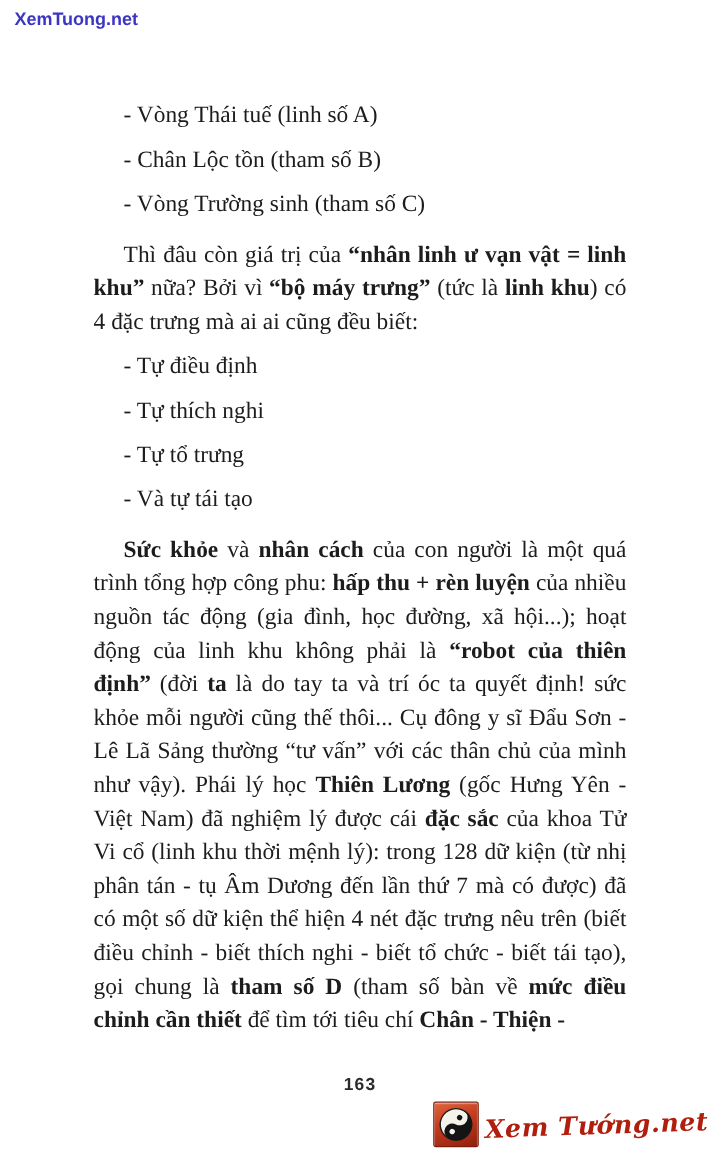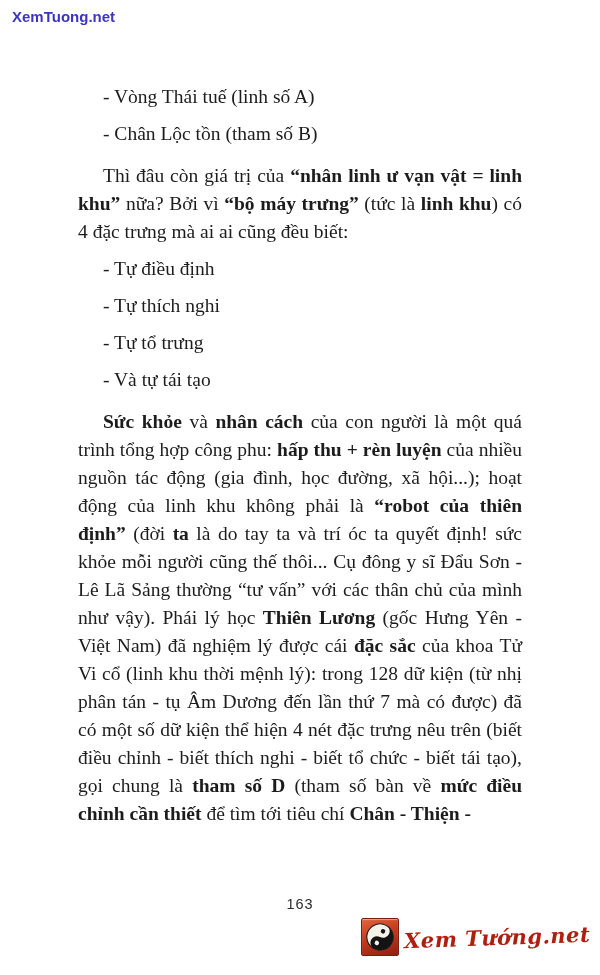--- a/index.html
+++ b/index.html
@@ -46,20 +46,21 @@
 
   
   .page-number {
     position: absolute;
     left: 0; top: 896px; width: 600px;
     text-align: center;
     font-family: "Liberation Sans", "DejaVu Sans", sans-serif;
     font-size: 14.5px;
     letter-spacing: 1px;
     color: #2b2b2b;
+    font-weight: bold;
   }
 
   .site-logo {
     position: absolute;
     right: 10px; top: 918px;
     display: flex;
     align-items: center;
     gap: 5px;
     cursor: pointer;
     text-decoration: none;
@@ -85,20 +86,21 @@
   }
 </style>
 </head>
 <body>
 
 <a class="watermark">XemTuong.net</a>
 
 <div class="page-text">
   <p class="list-line">- Vòng Thái tuế (linh số A)</p>
   <p class="list-line">- Chân Lộc tồn (tham số B)</p>
+  <p class="list-line">- Vòng Trường sinh (tham số C)</p>
 
   <p class="para">Thì đâu còn giá trị của <b>“nhân linh ư vạn vật = linh khu”</b> nữa? Bởi vì <b>“bộ máy trưng”</b> (tức là <b>linh khu</b>) có 4 đặc trưng mà ai ai cũng đều biết:</p>
 
   <p class="list-line">- Tự điều định</p>
   <p class="list-line">- Tự thích nghi</p>
   <p class="list-line">- Tự tổ trưng</p>
   <p class="list-line">- Và tự tái tạo</p>
 
   <p class="para"><b>Sức khỏe</b> và <b>nhân cách</b> của con người là một quá trình tổng hợp công phu: <b>hấp thu + rèn luyện</b> của nhiều nguồn tác động (gia đình, học đường, xã hội...); hoạt động của linh khu không phải là <b>“robot của thiên định”</b> (đời <b>ta</b> là do tay ta và trí óc ta quyết định! sức khỏe mỗi người cũng thế thôi... Cụ đông y sĩ Đẩu Sơn - Lê Lã Sảng thường “tư vấn” với các thân chủ của mình như vậy). Phái lý học <b>Thiên Lương</b> (gốc Hưng Yên - Việt Nam) đã nghiệm lý được cái <b>đặc sắc</b> của khoa Tử Vi cổ (linh khu thời mệnh lý): trong 128 dữ kiện (từ nhị phân tán - tụ Âm Dương đến lần thứ 7 mà có được) đã có một số dữ kiện thể hiện 4 nét đặc trưng nêu trên (biết điều chỉnh - biết thích nghi - biết tổ chức - biết tái tạo), gọi chung là <b>tham số D</b> (tham số bàn về <b>mức điều chỉnh cần thiết</b> để tìm tới tiêu chí <b>Chân - Thiện -</b></p>
 </div>

